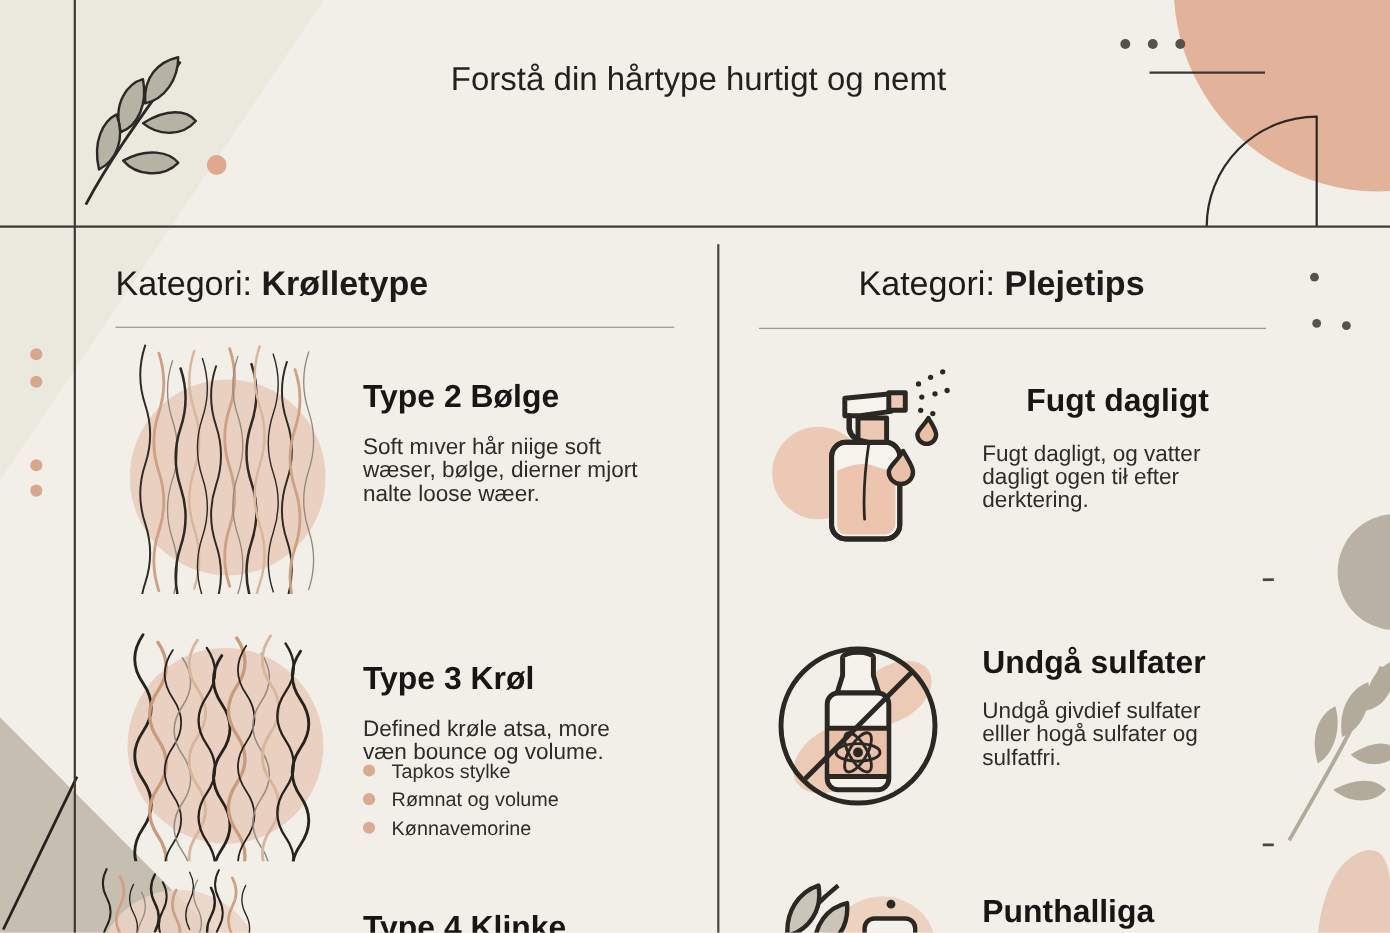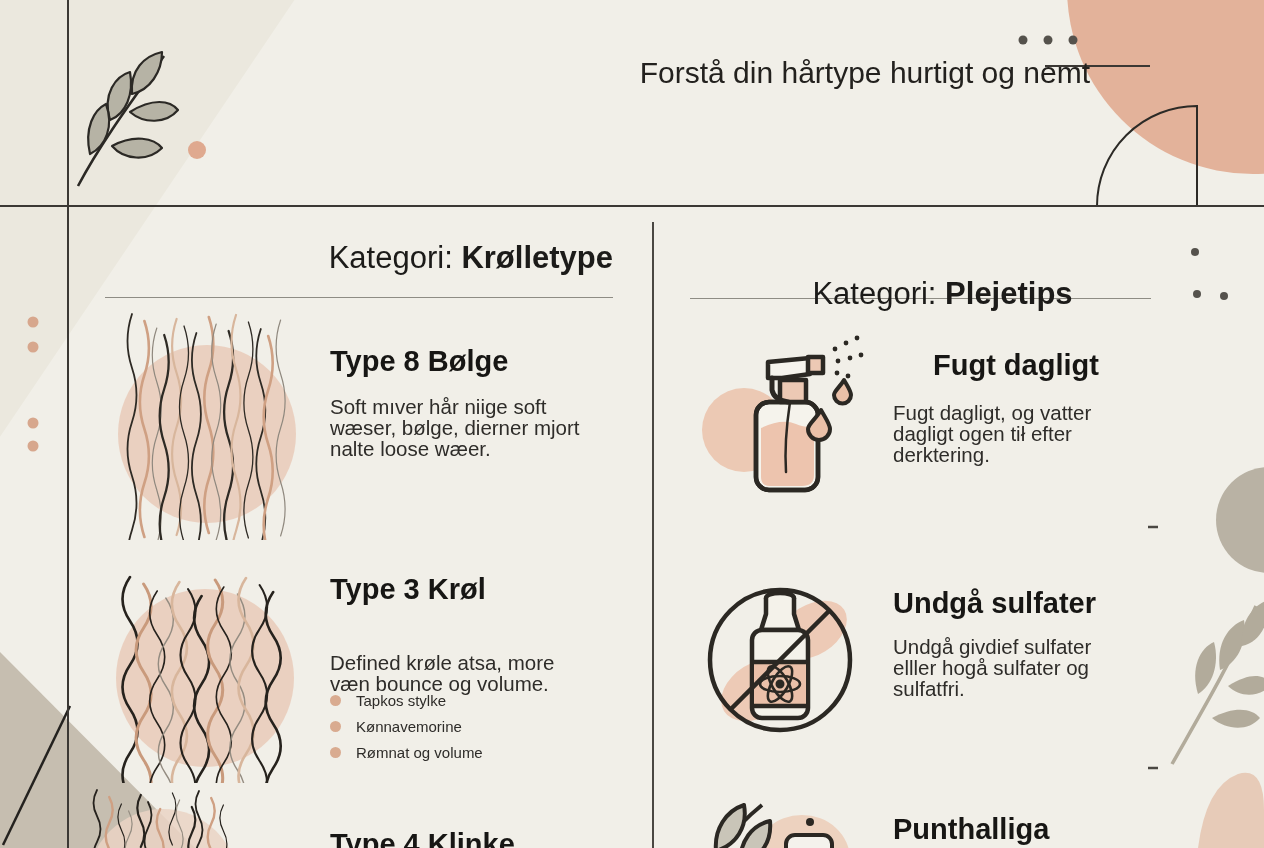--- a/index.html
+++ b/index.html
@@ -16,31 +16,31 @@
   
   .vline-left{left:67px;top:0;width:2px;height:848px;background:#3b3834;}
   .hline-header{left:0;top:205px;width:1264px;height:2px;background:#3b3834;}
   .vline-center{left:652px;top:222px;width:2px;height:626px;background:#4a4742;}
   .rule{height:1px;background:#8e8c84;}
   .rule-left{left:105px;top:297px;width:508px;}
   .rule-right{left:690px;top:298px;width:461px;}
   
   .header{left:180px;top:48px;width:910px;text-align:center;}
   .title{font-size:66px;font-weight:700;letter-spacing:-1px;line-height:1.1;color:#191816;}
-  .subtitle{font-size:30px;font-weight:400;margin-top:8px;color:#23211e;text-align:right;}
+  .subtitle{font-size:30px;font-weight:400;margin-top:8px;color:#23211e;}
   
   .cat{font-size:31px;color:#1c1b19;white-space:nowrap;}
   .cat b{font-weight:700;}
-  .cat-left{left:105px;top:240px;width:508px;text-align:right;}
-  .cat-right{left:712px;top:240px;width:461px;text-align:center;margin-top:36px;}
+  .cat-left{left:105px;top:240px;width:508px;text-align:left;}
+  .cat-right{left:680px;top:240px;width:461px;text-align:center;}
   
   .item-h{font-size:29px;font-weight:700;color:#171614;line-height:1.2;white-space:nowrap;}
   .item-p{font-size:20.5px;line-height:21px;color:#2e2c29;}
   .bullets{list-style:none;margin:0;padding:0;}
-  .bullets li{position:relative;padding-left:26px;font-size:15px;line-height:26px;color:#2e2c29;}
+  .bullets li{position:relative;padding-left:26px;font-size:18px;line-height:26px;color:#2e2c29;}
   .bullets li .dot{position:absolute;left:0;top:7px;width:11px;height:11px;border-radius:50%;background:#d9ab90;}
   svg{display:block;}
   .decor{pointer-events:none;}
 </style>
 </head>
 <body>
 
 <div class="abs bg-diag decor"></div>
 
 <svg class="abs decor" style="left:0;top:0" width="1264" height="848" viewBox="0 0 1264 848">
@@ -131,45 +131,45 @@
     <path d="M 88.4 21 q -9 27 0 54 q 9 27 0 54 q -9 27 0 54 q 9 27 0 54" fill="none" stroke="#2e2a24" stroke-width="1.8" stroke-linecap="round"></path>
     <path d="M 100.8 5 q 9 27 0 54 q -9 27 0 54 q 9 27 0 54 q -9 27 0 54" fill="none" stroke="#cfa083" stroke-width="2.6" stroke-linecap="round"></path>
     <path d="M 108.2 12 q -9 27 0 54 q 9 27 0 54 q -9 27 0 54 q 9 27 0 54" fill="none" stroke="#8f887e" stroke-width="1.2" stroke-linecap="round"></path>
     <path d="M 120.60000000000001 19 q 9 27 0 54 q -9 27 0 54 q 9 27 0 54 q -9 27 0 54" fill="none" stroke="#2e2a24" stroke-width="2.3" stroke-linecap="round"></path>
     <path d="M 128 3 q -9 27 0 54 q 9 27 0 54 q -9 27 0 54 q 9 27 0 54 q -9 27 0 54" fill="none" stroke="#d8b69c" stroke-width="2.2" stroke-linecap="round"></path>
     <path d="M 140.4 10 q 9 27 0 54 q -9 27 0 54 q 9 27 0 54 q -9 27 0 54" fill="none" stroke="#2e2a24" stroke-width="1.3" stroke-linecap="round"></path>
     <path d="M 152.8 17 q -9 27 0 54 q 9 27 0 54 q -9 27 0 54 q 9 27 0 54" fill="none" stroke="#2e2a24" stroke-width="1.8" stroke-linecap="round"></path>
     <path d="M 160.20000000000002 24 q 9 27 0 54 q -9 27 0 54 q 9 27 0 54 q -9 27 0 54" fill="none" stroke="#cfa083" stroke-width="2.6" stroke-linecap="round"></path>
     <path d="M 172.6 8 q -9 27 0 54 q 9 27 0 54 q -9 27 0 54 q 9 27 0 54" fill="none" stroke="#8f887e" stroke-width="1.2" stroke-linecap="round"></path>
   </svg>
-<div class="abs item-h" style="left:330px;top:344px">Type 8 Bølge</div>
+<div class="abs item-h" style="left:330px;top:344px">Type 2 Bølge</div>
 <div class="abs item-p" style="left:330px;top:396px;width:258px">Soft mıver hår niige soft wæser, bølge, dierner mjort nalte loose wæer.</div>
 
 <svg id="hair-curly" class="abs" style="left:108px;top:575px" width="195" height="208" viewBox="0 0 195 208">
   <circle cx="97" cy="103" r="89" fill="#e9c8b5" opacity="0.8"></circle>
 <path d="M 22 2 q -15 22 0 44 q 15 22 0 44 q -15 22 0 44 q 15 22 0 44 q -15 22 0 44" fill="none" stroke="#26221d" stroke-width="2.6" stroke-linecap="round"></path>
     <path d="M 35.6 9 q 15 22 0 44 q -15 22 0 44 q 15 22 0 44 q -15 22 0 44 q 15 22 0 44" fill="none" stroke="#c99a7c" stroke-width="3" stroke-linecap="round"></path>
     <path d="M 49.2 16 q -15 22 0 44 q 15 22 0 44 q -15 22 0 44 q 15 22 0 44 q -15 22 0 44" fill="none" stroke="#26221d" stroke-width="1.6" stroke-linecap="round"></path>
     <path d="M 57.8 23 q 15 22 0 44 q -15 22 0 44 q 15 22 0 44 q -15 22 0 44 q 15 22 0 44" fill="none" stroke="#948c81" stroke-width="1.4" stroke-linecap="round"></path>
     <path d="M 71.4 7 q -15 22 0 44 q 15 22 0 44 q -15 22 0 44 q 15 22 0 44 q -15 22 0 44" fill="none" stroke="#d8b69c" stroke-width="2.6" stroke-linecap="round"></path>
     <path d="M 80 14 q 15 22 0 44 q -15 22 0 44 q 15 22 0 44 q -15 22 0 44 q 15 22 0 44" fill="none" stroke="#26221d" stroke-width="2.1" stroke-linecap="round"></path>
     <path d="M 93.6 21 q -15 22 0 44 q 15 22 0 44 q -15 22 0 44 q 15 22 0 44 q -15 22 0 44" fill="none" stroke="#26221d" stroke-width="2.6" stroke-linecap="round"></path>
     <path d="M 107.2 5 q 15 22 0 44 q -15 22 0 44 q 15 22 0 44 q -15 22 0 44 q 15 22 0 44" fill="none" stroke="#c99a7c" stroke-width="3" stroke-linecap="round"></path>
     <path d="M 115.8 12 q -15 22 0 44 q 15 22 0 44 q -15 22 0 44 q 15 22 0 44 q -15 22 0 44" fill="none" stroke="#26221d" stroke-width="1.6" stroke-linecap="round"></path>
     <path d="M 129.39999999999998 19 q 15 22 0 44 q -15 22 0 44 q 15 22 0 44 q -15 22 0 44 q 15 22 0 44" fill="none" stroke="#948c81" stroke-width="1.4" stroke-linecap="round"></path>
     <path d="M 138 3 q -15 22 0 44 q 15 22 0 44 q -15 22 0 44 q 15 22 0 44 q -15 22 0 44" fill="none" stroke="#d8b69c" stroke-width="2.6" stroke-linecap="round"></path>
     <path d="M 151.6 10 q 15 22 0 44 q -15 22 0 44 q 15 22 0 44 q -15 22 0 44 q 15 22 0 44" fill="none" stroke="#26221d" stroke-width="2.1" stroke-linecap="round"></path>
     <path d="M 165.2 17 q -15 22 0 44 q 15 22 0 44 q -15 22 0 44 q 15 22 0 44 q -15 22 0 44" fill="none" stroke="#26221d" stroke-width="2.6" stroke-linecap="round"></path>
   </svg>
-<div class="abs item-h" style="left:330px;top:572px">Type 3 Krøl</div>
+<div class="abs item-h" style="left:330px;top:600px">Type 3 Krøl</div>
 <div class="abs item-p" style="left:330px;top:652px;width:262px">Defined krøle atsa, more væn bounce og volume.</div>
 <ul class="abs bullets" style="left:330px;top:688px;width:262px">
   <li><span class="dot"></span><span>Tapkos stylke</span></li>
+  <li><span class="dot"></span><span>Rømnat og volume</span></li>
   <li><span class="dot"></span><span>Kønnavemorine</span></li>
-  <li><span class="dot"></span><span>Rømnat og volume</span></li>
 </ul>
 
 <svg id="hair-coily" class="abs" style="left:85px;top:788px" width="160" height="60" viewBox="0 0 160 60">
   <circle cx="78" cy="96" r="75" fill="#ead3c4" opacity="0.85"></circle>
 <path d="M 12 2 q -7 13 0 26 q 7 13 0 26 q -7 13 0 26" fill="none" stroke="#26221d" stroke-width="1.8" stroke-linecap="round"></path>
     <path d="M 24.2 9 q 7 13 0 26 q -7 13 0 26" fill="none" stroke="#cfa083" stroke-width="2.4" stroke-linecap="round"></path>
     <path d="M 36.4 16 q -7 13 0 26 q 7 13 0 26" fill="none" stroke="#26221d" stroke-width="1.2" stroke-linecap="round"></path>
     <path d="M 43.599999999999994 23 q 7 13 0 26 q -7 13 0 26" fill="none" stroke="#948c81" stroke-width="1.2" stroke-linecap="round"></path>
     <path d="M 55.8 7 q -7 13 0 26 q 7 13 0 26" fill="none" stroke="#26221d" stroke-width="2.2" stroke-linecap="round"></path>
     <path d="M 63 14 q 7 13 0 26 q -7 13 0 26" fill="none" stroke="#26221d" stroke-width="1.8" stroke-linecap="round"></path>

